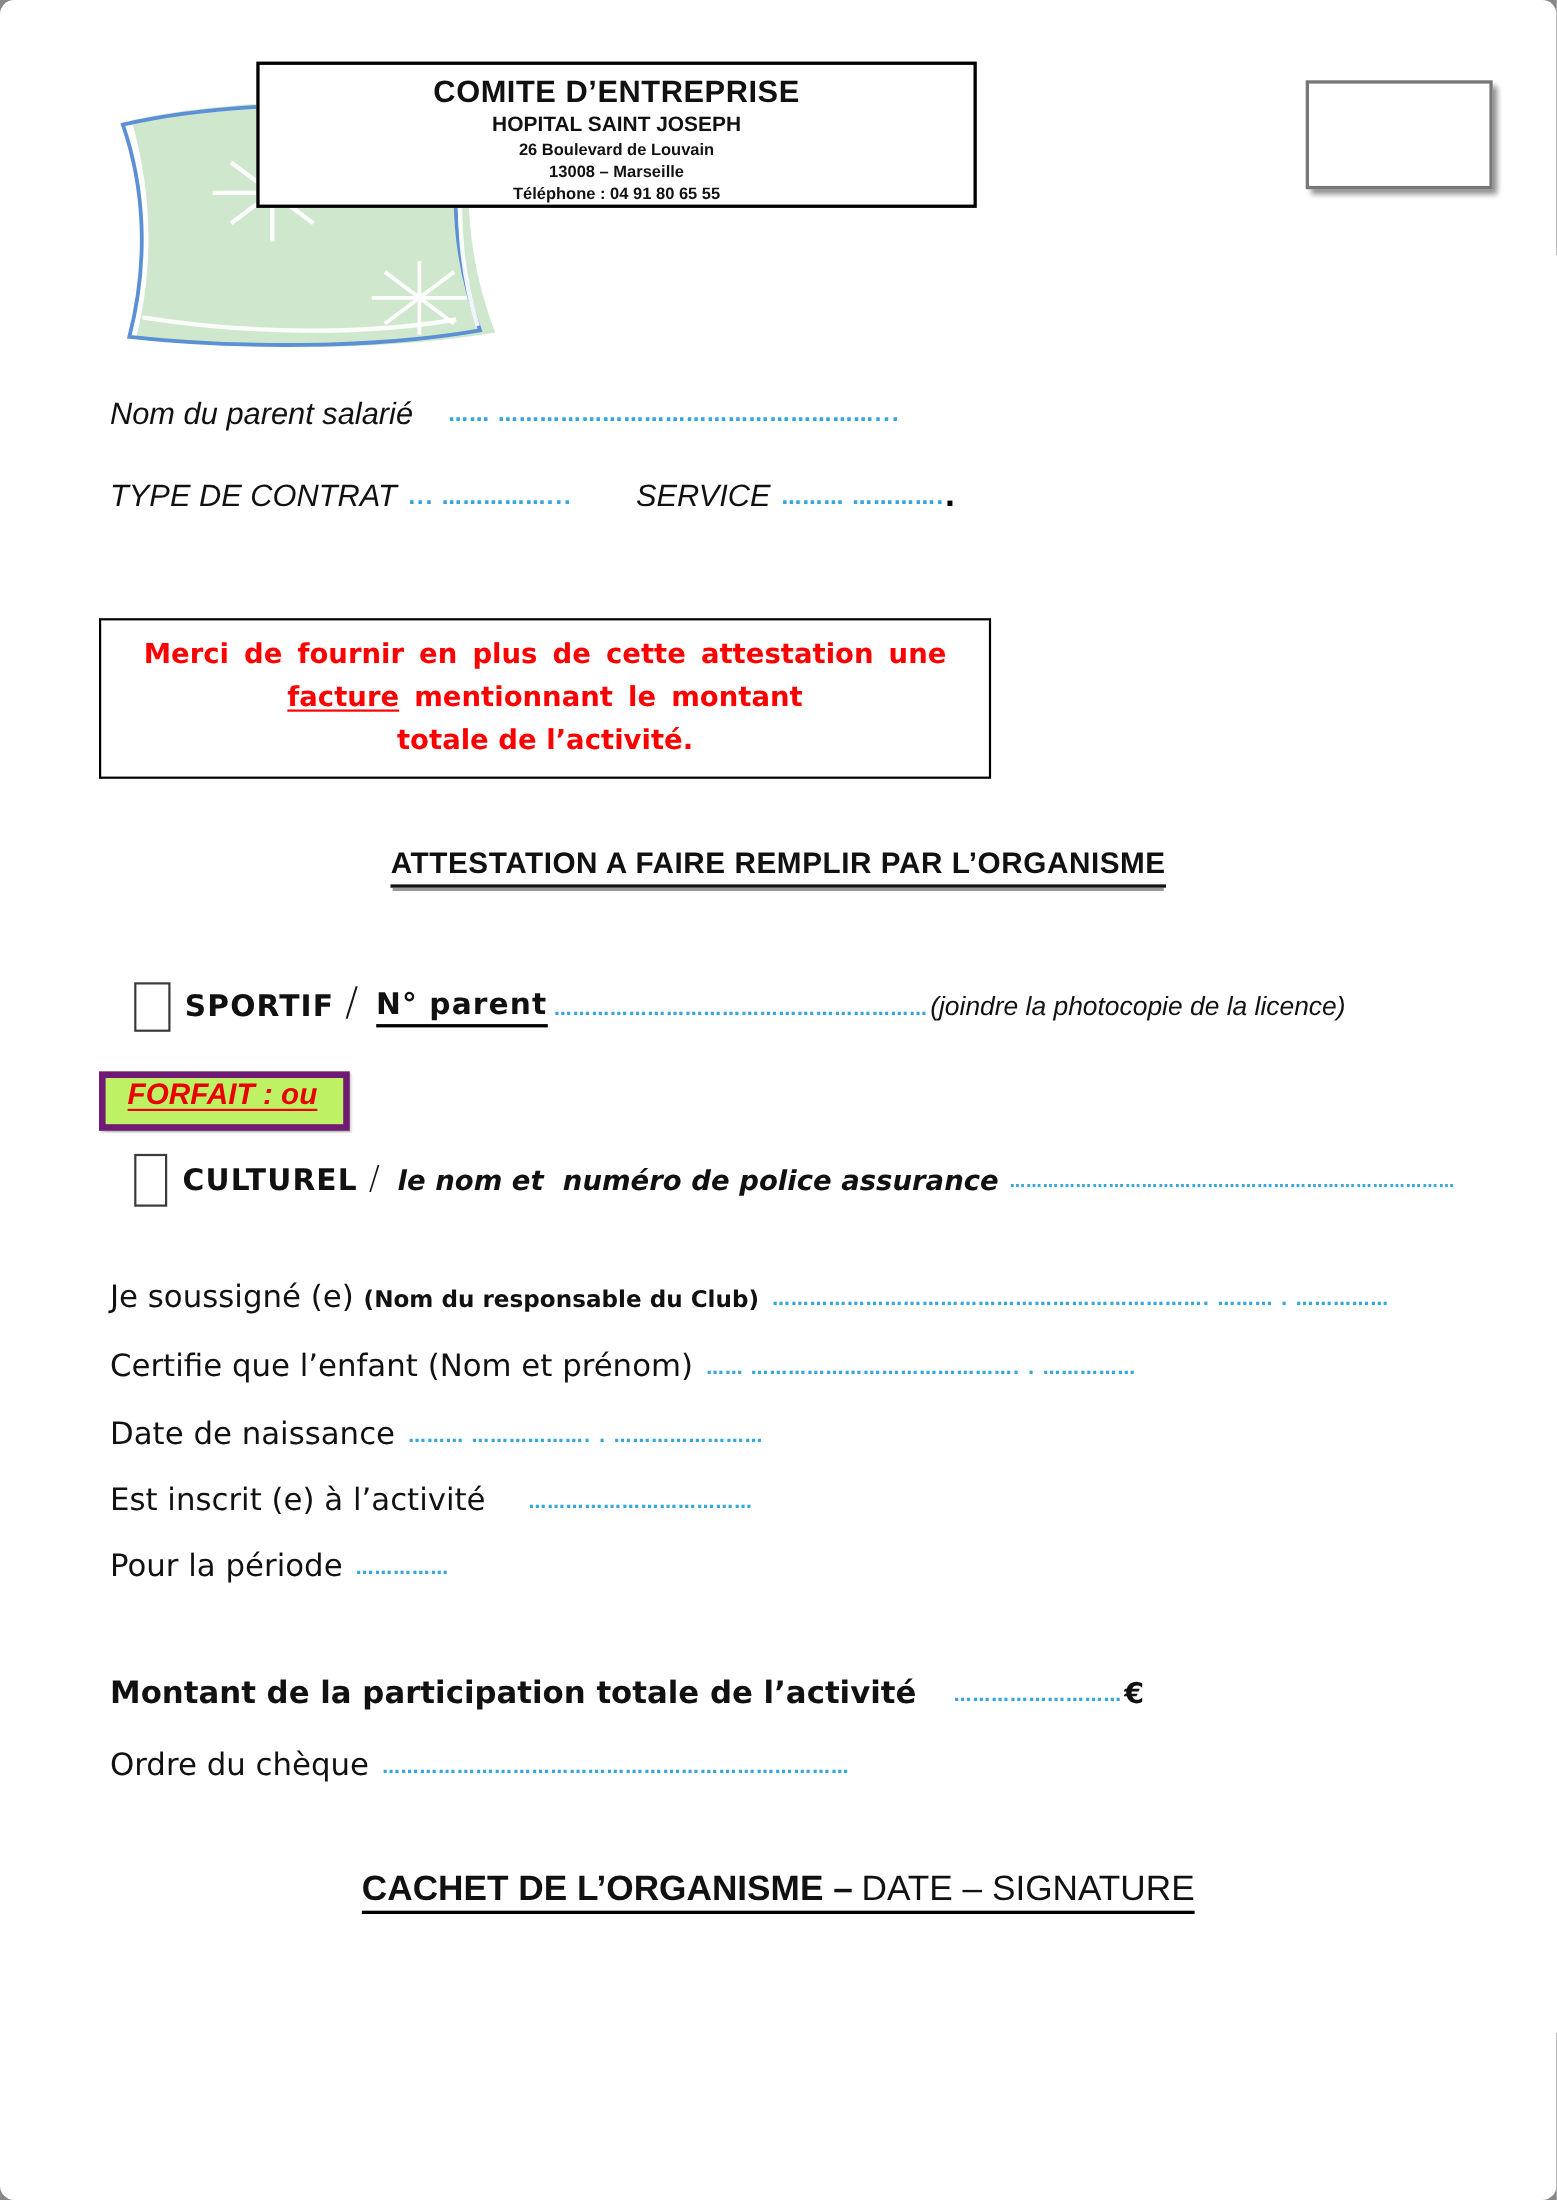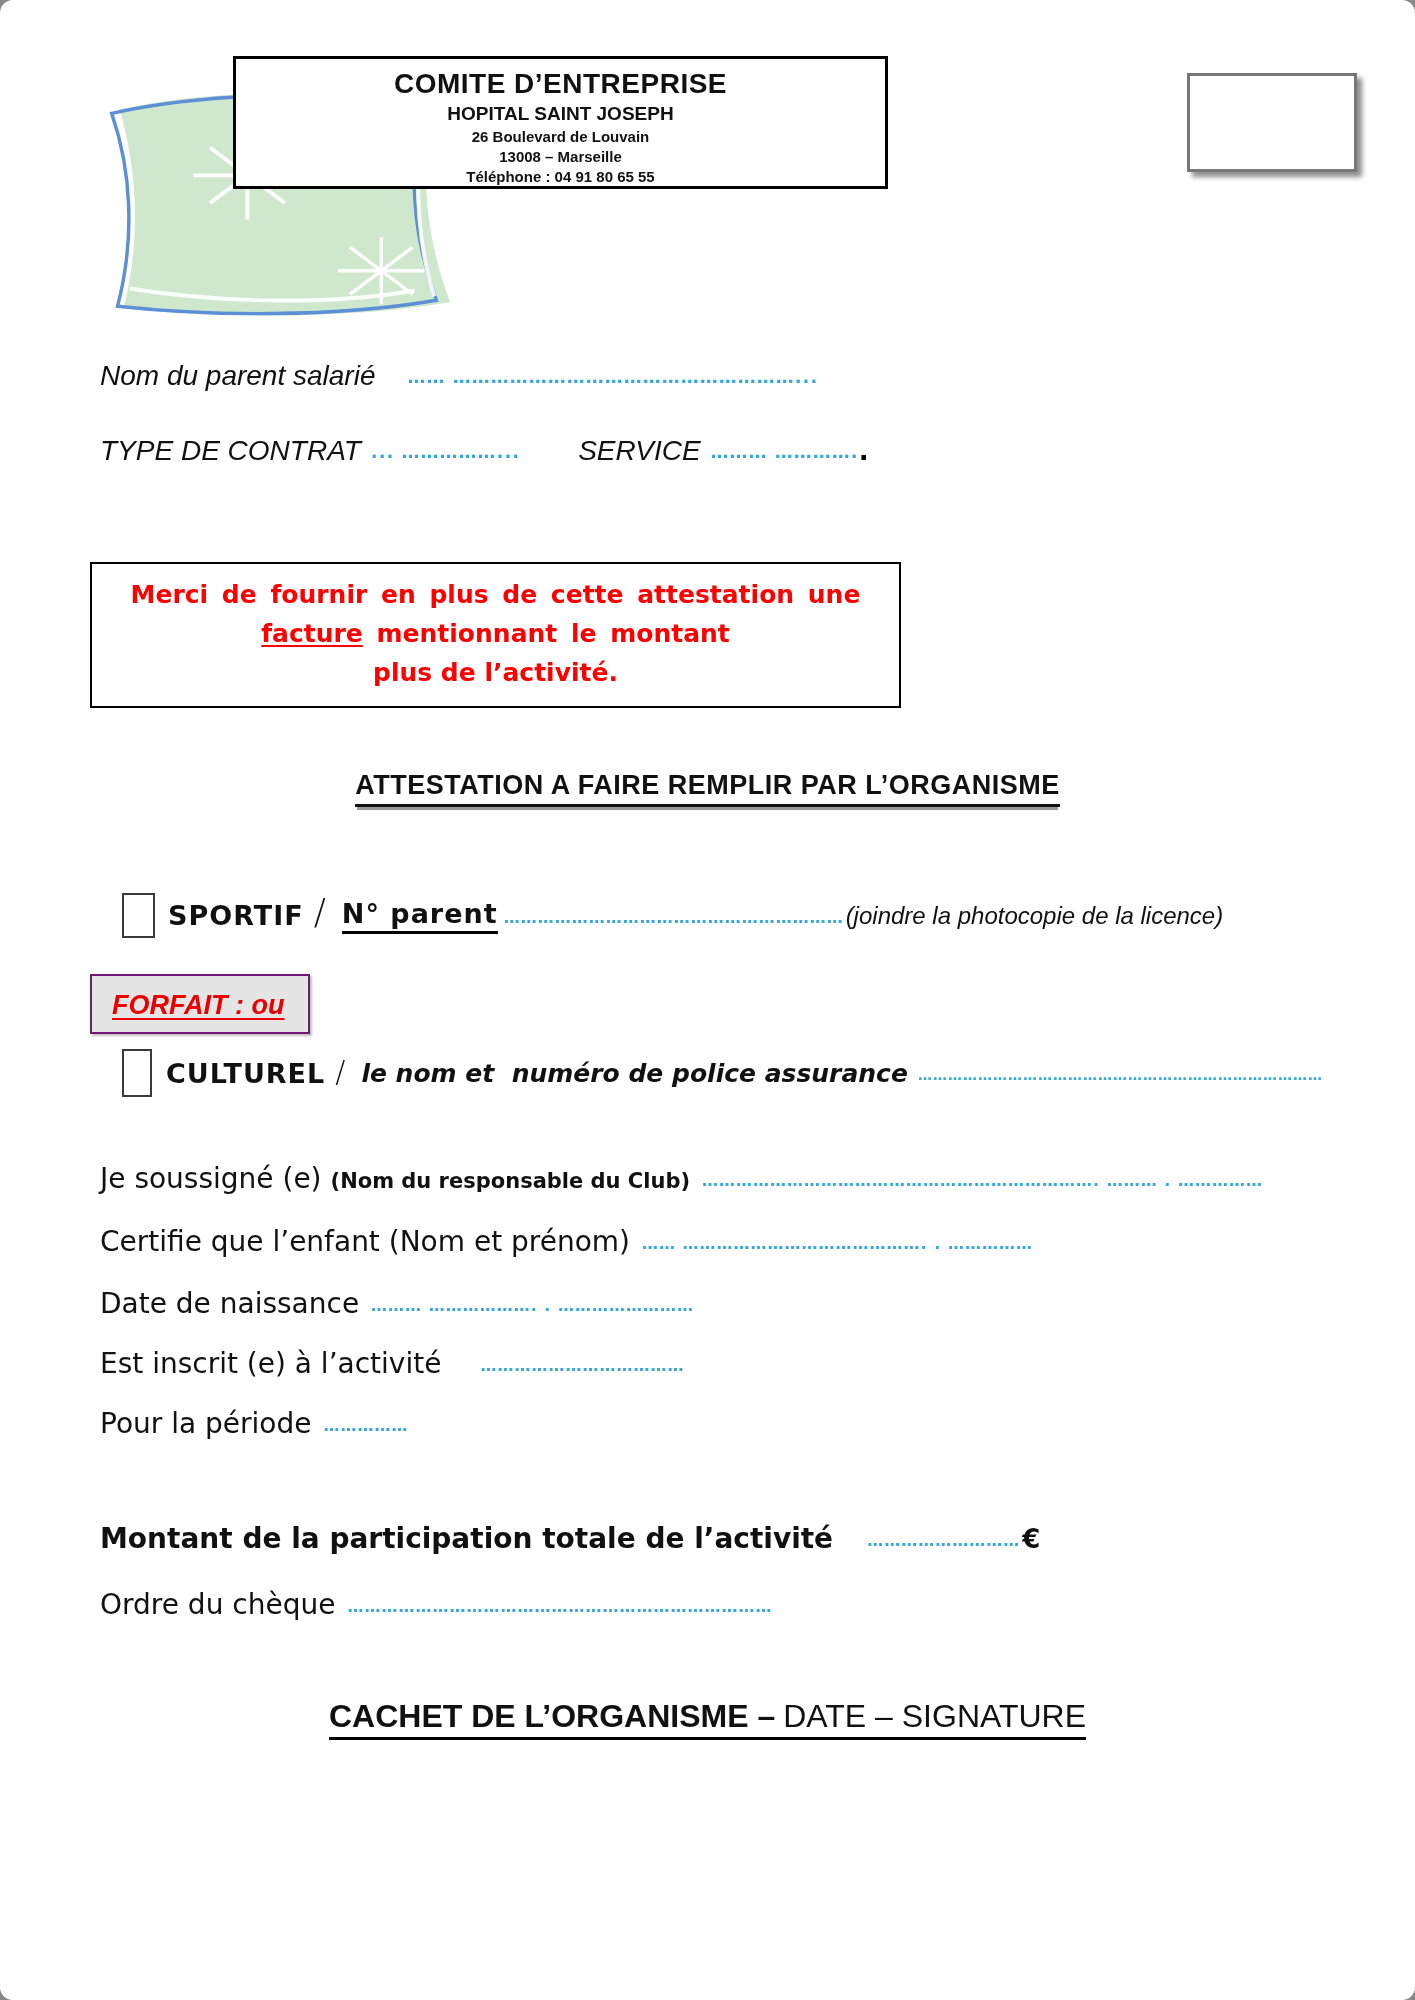--- a/index.html
+++ b/index.html
@@ -74,21 +74,21 @@
   .sportif-row { top:893px; }
   .sportif-row .checkbox { width:33px; height:45px; margin-right:13px; }
   .c-label { font-weight:bold; font-size:27px; letter-spacing:1px; }
   .slash { font-size:36px; font-weight:300; margin:0 16px 0 10px; position:relative; top:-4px; }
   .lic { font-weight:bold; font-size:27px; letter-spacing:1px; border-bottom:3px solid #000; padding-bottom:2px; }
   .sportif-row .dots { font-size:16px; margin-left:6px; top:2px; }
   .note { font-style:italic; font-size:24px; margin-left:2px; font-family:"Liberation Sans", sans-serif; }
 
   .forfait-box {
     position:absolute; left:90px; top:974px;
-    border:2px solid #701a75; background:#e5e5e5; padding:14px 24px 11px 20px;
+    border:6px solid #701a75; background:#bef264; padding:0 24px 11px 20px;
     box-shadow:2px 2px 2px rgba(0,0,0,0.25);
   }
   .forfait-text {
     color:var(--forfait-red); font-weight:bold; font-style:italic; font-size:27px;
     text-decoration:underline; text-decoration-thickness:2px; text-underline-offset:4px;
     font-family:"Liberation Sans", sans-serif;
   }
 
   .culturel-row { top:1049px; }
   .culturel-row .checkbox { width:30px; height:48px; margin-right:14px; }
@@ -165,21 +165,21 @@
     <span class="it">TYPE DE CONTRAT</span>
     <span class="dots">... ……………...</span>
     <span class="spacer"></span>
     <span class="it">SERVICE</span>
     <span class="dots">……… ………….</span>
     <span class="period">.</span>
   </div>
 
   <div class="notice-box">
     <div class="l1"><span>Merci de fournir en plus de cette attestation une </span><span class="u">facture</span><span> mentionnant le montant</span></div>
-    <div class="l2">plus de l’activité.</div>
+    <div class="l2">totale de l’activité.</div>
   </div>
 
   <div class="main-title">
     <span class="mt-inner">ATTESTATION A FAIRE REMPLIR PAR L’ORGANISME</span>
   </div>
 
   <div class="check-row sportif-row">
     <span class="checkbox"></span>
     <span class="c-label">SPORTIF</span>
     <span class="slash">/</span>

